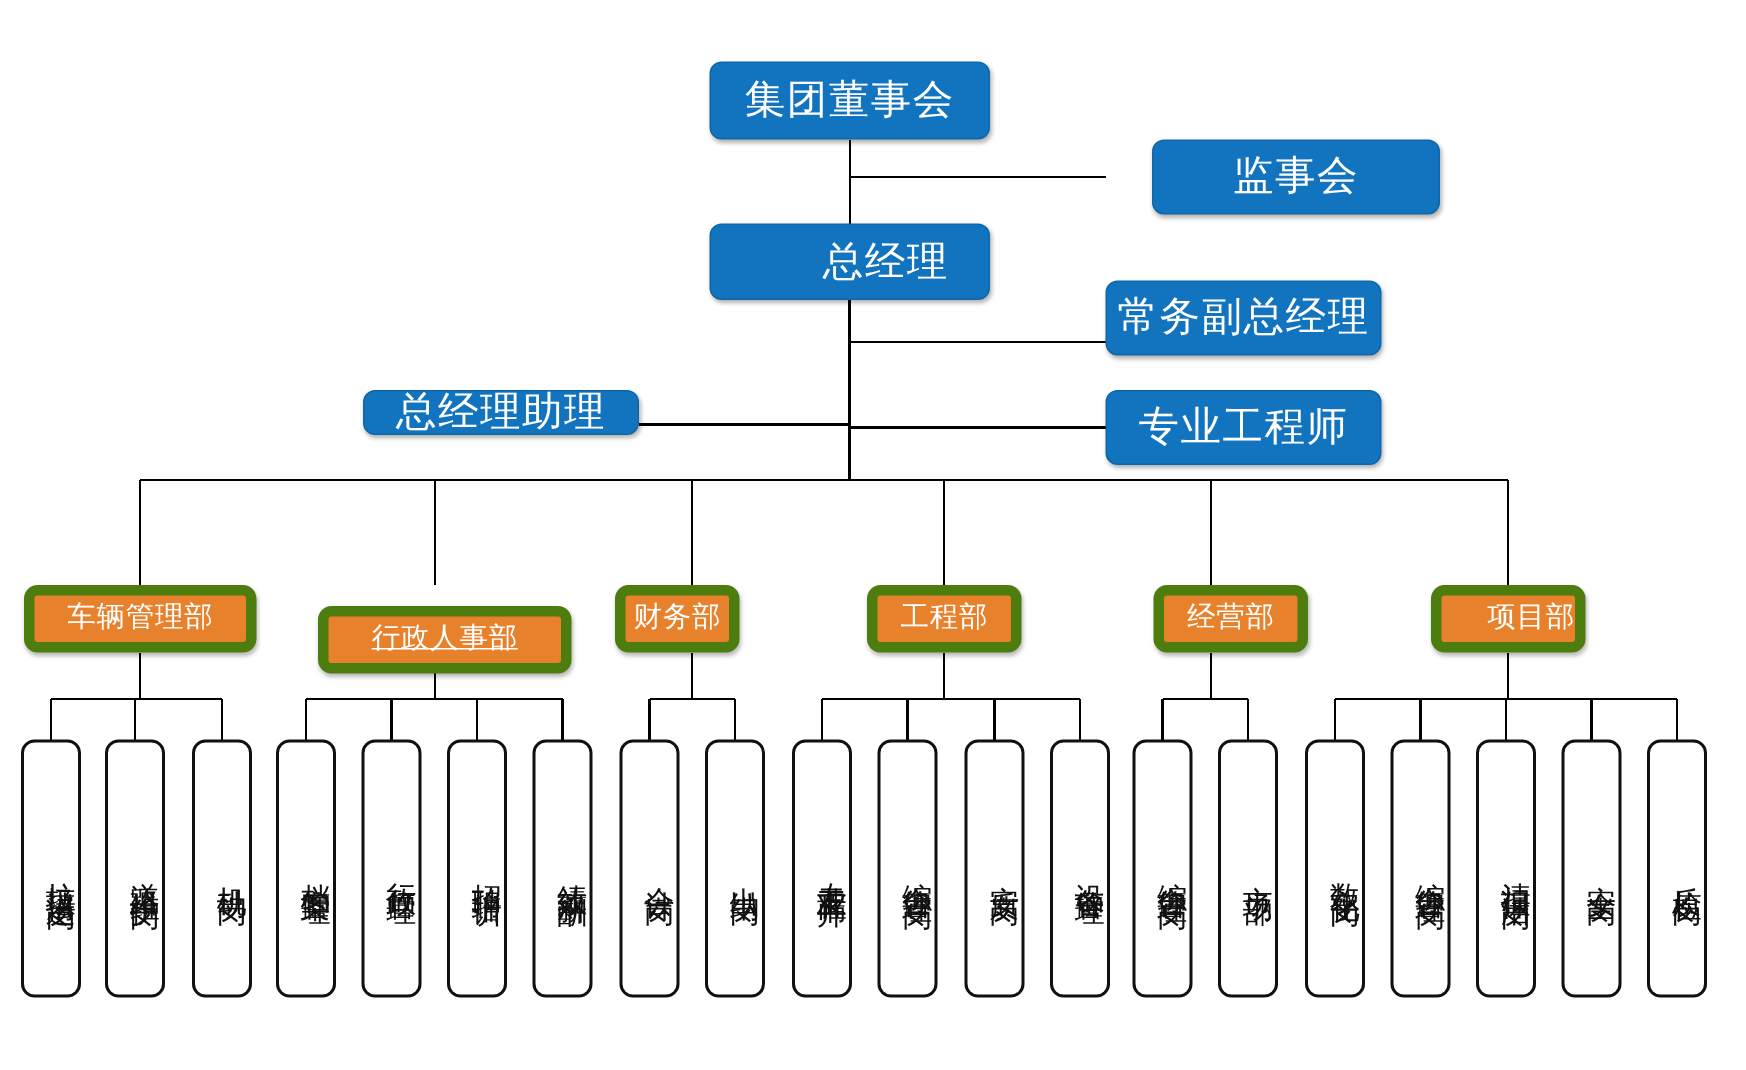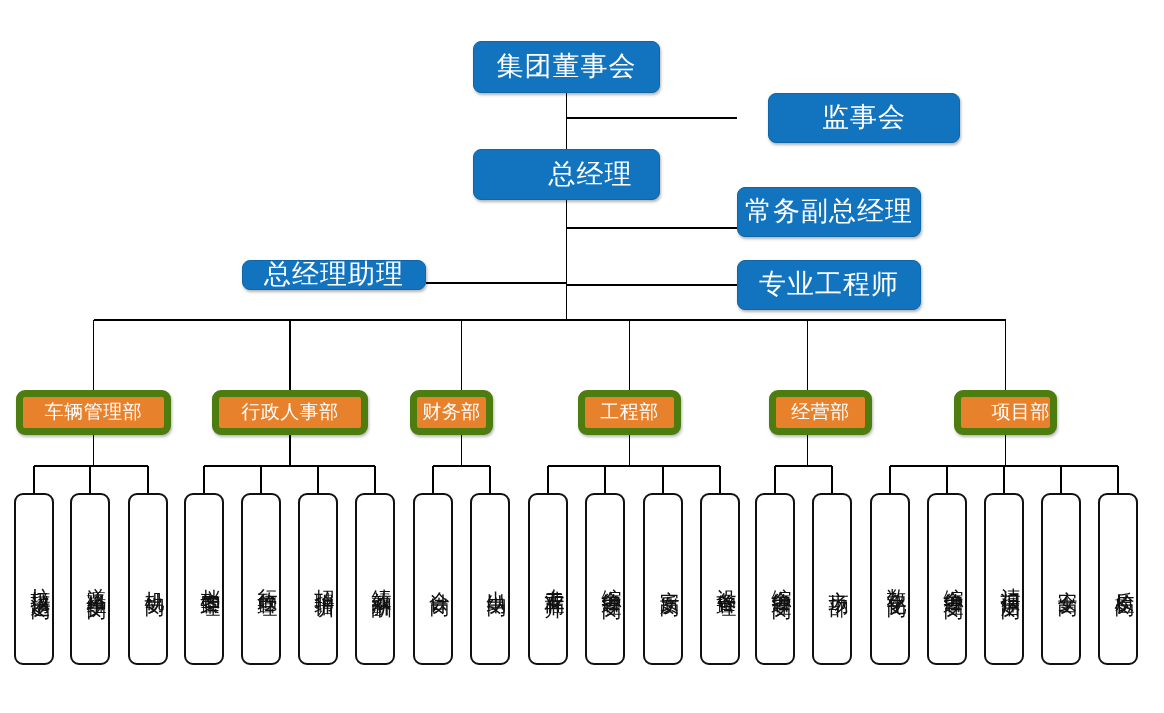--- a/index.html
+++ b/index.html
@@ -140,21 +140,21 @@
       </div>
       <div class="node leaf" style="left: 14px; top: 493px; width: 40px; height: 172px;">
         <span>垃圾清运岗</span>
       </div>
       <div class="node leaf" style="left: 70px; top: 493px; width: 40px; height: 172px;">
         <span>道路维护岗</span>
       </div>
       <div class="node leaf" style="left: 128px; top: 493px; width: 40px; height: 172px;">
         <span>机动岗</span>
       </div>
-      <div class="node orange" style="left: 212px; top: 390px; width: 156px; height: 45px;">
+      <div class="node orange" style="left: 212px; top: 404px; width: 169px; height: 45px; text-decoration: underline;">
         <span>行政人事部</span>
       </div>
       <div class="node leaf" style="left: 184px; top: 493px; width: 40px; height: 172px;">
         <span>档案管理</span>
       </div>
       <div class="node leaf" style="left: 241px; top: 493px; width: 40px; height: 172px;">
         <span>行政管理</span>
       </div>
       <div class="node leaf" style="left: 298px; top: 493px; width: 40px; height: 172px;">
         <span>招聘培训</span>

